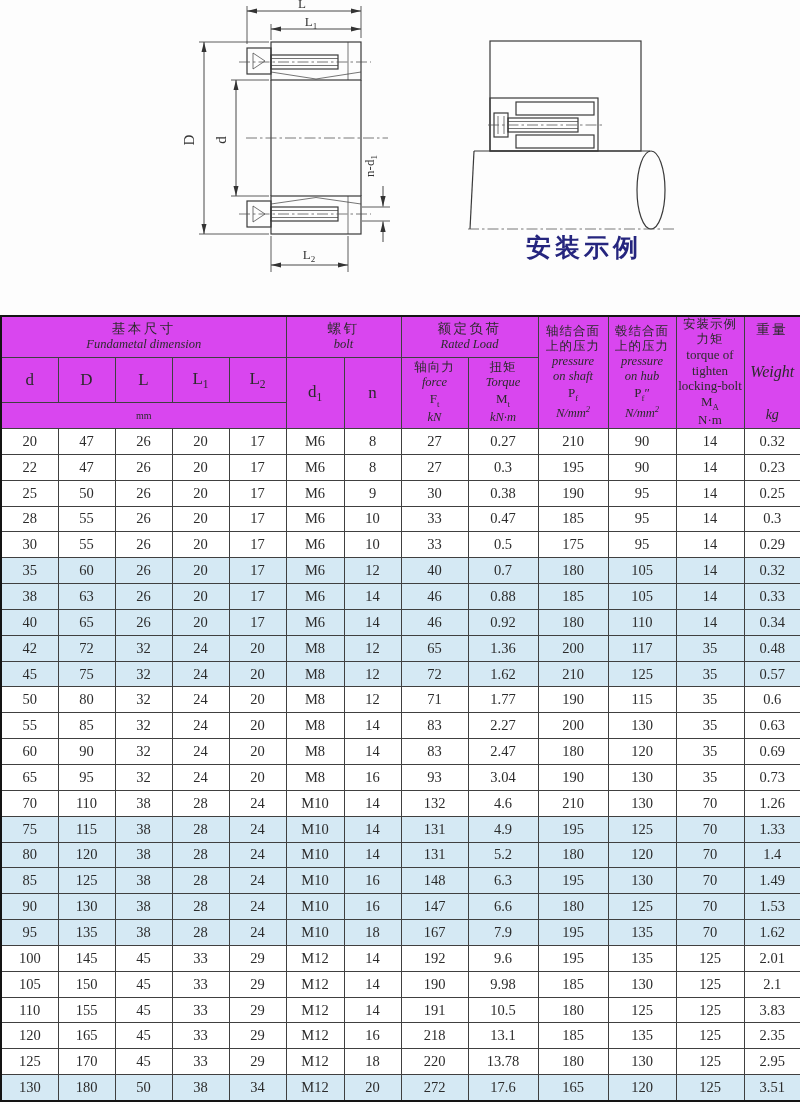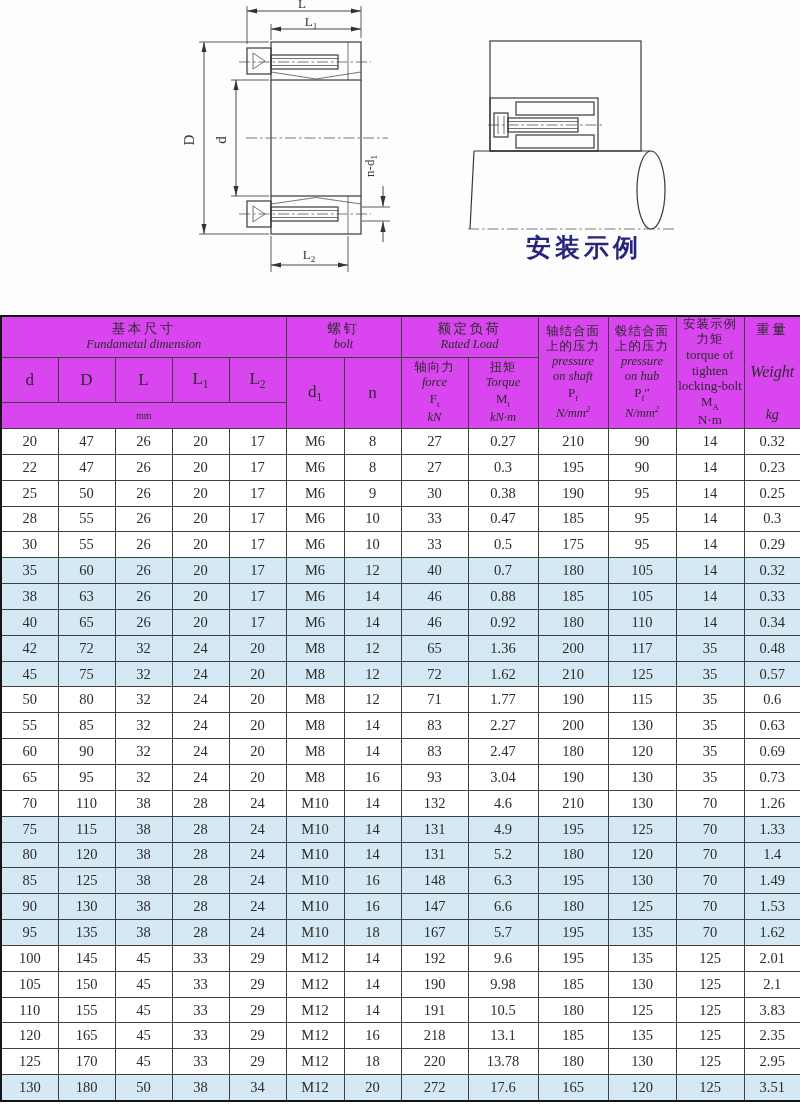--- a/index.html
+++ b/index.html
@@ -522,21 +522,21 @@
         </tr>
         <tr class="band">
           <td>95</td>
           <td>135</td>
           <td>38</td>
           <td>28</td>
           <td>24</td>
           <td>M10</td>
           <td>18</td>
           <td>167</td>
-          <td>5.7</td>
+          <td>7.9</td>
           <td>195</td>
           <td>135</td>
           <td>70</td>
           <td>1.62</td>
         </tr>
         <tr>
           <td>100</td>
           <td>145</td>
           <td>45</td>
           <td>33</td>

